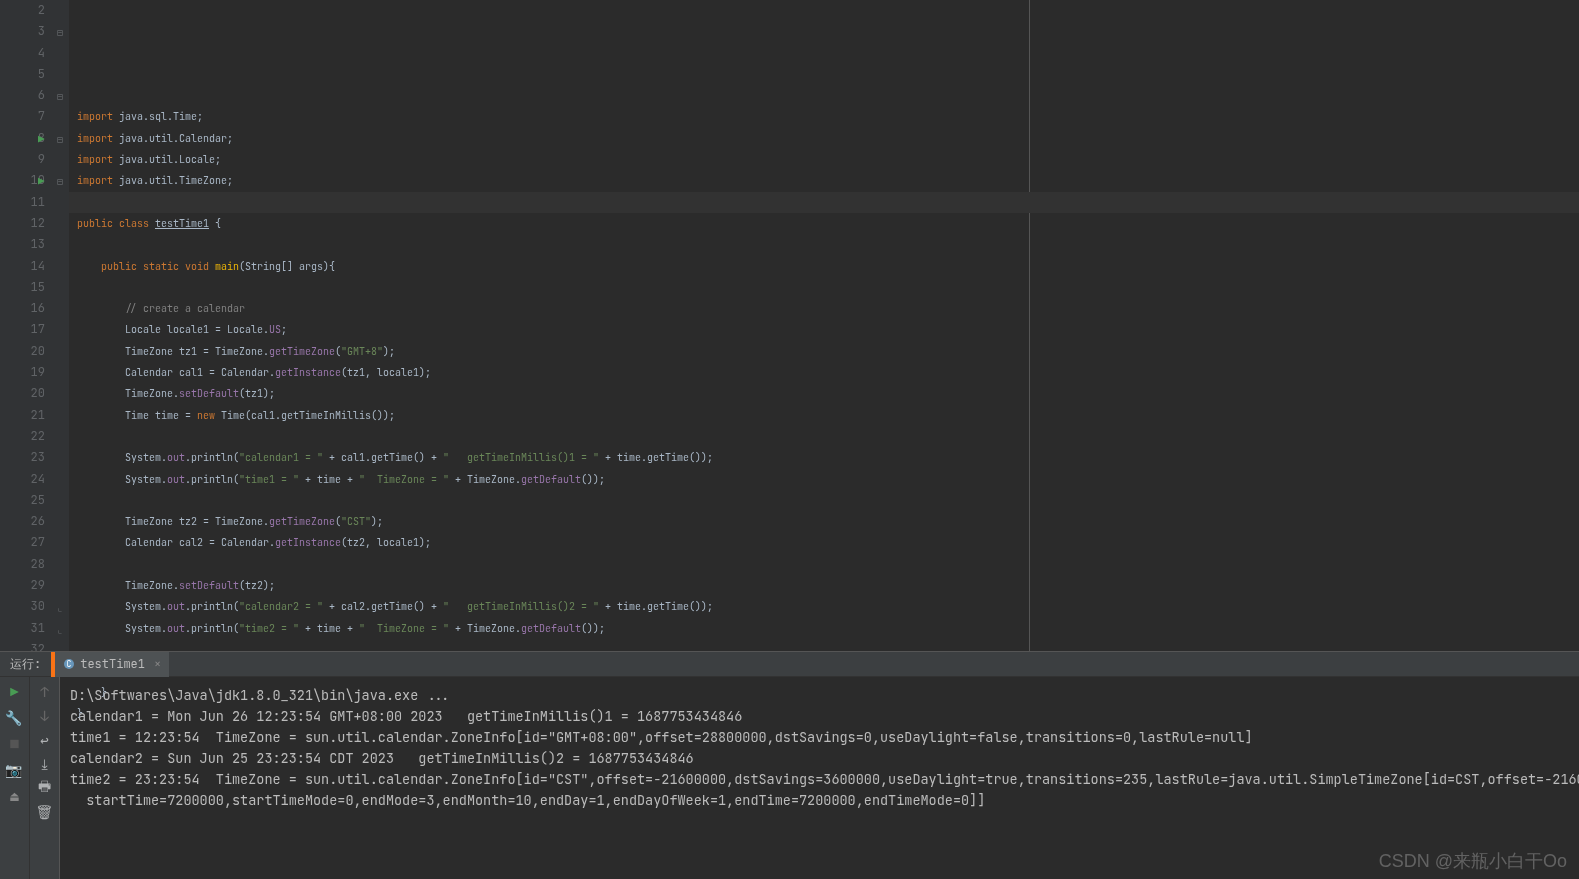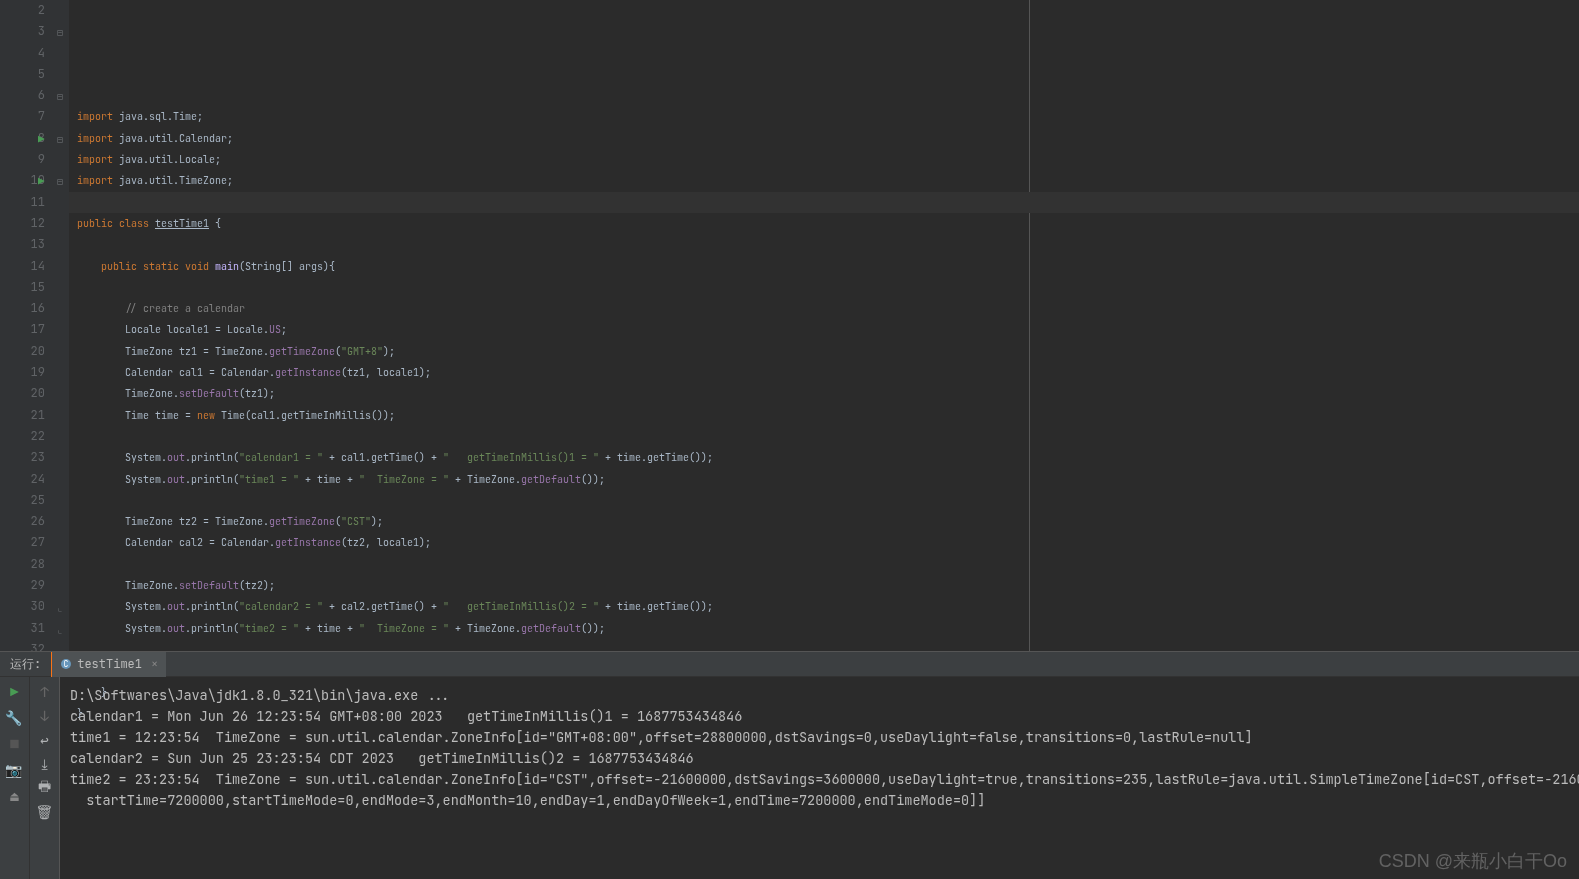--- a/index.html
+++ b/index.html
@@ -60,21 +60,21 @@
   height: 21.3px;
   left: 0;
   right: 0;
   background: #323232;
   z-index: 0;
 }
 .code-content { position: relative; z-index: 1; }
 .kw { color: #cc7832; }
 .str { color: #6a8759; }
 .cmt { color: #808080; margin-top: 32px; }
-.fn { color: #c4b5fd; margin-top: 21px; }
+.fn { color: #eab308; margin-top: 21px; }
 .fld { color: #9876aa; }
 .und { text-decoration: underline; }
 .right-margin {
   position: absolute;
   left: 960px;
   top: 0;
   bottom: 0;
   width: 1px;
   background: #555555;
 }
@@ -92,21 +92,21 @@
   height: 25px;
   background: #3c3f41;
   border-bottom: 1px solid #323232;
   display: flex;
   align-items: center;
   font-size: 12px;
 }
 .run-label {
   color: #bbb;
   padding: 0 10px;
-  border-right: 1px solid #f97316;
+  border-right: 4px solid #f97316;
   line-height: 25px;
 }
 .run-tab {
   background: #4e5254;
   color: #bbb;
   padding: 0 8px;
   height: 25px;
   line-height: 25px;
   display: flex;
   align-items: center;

